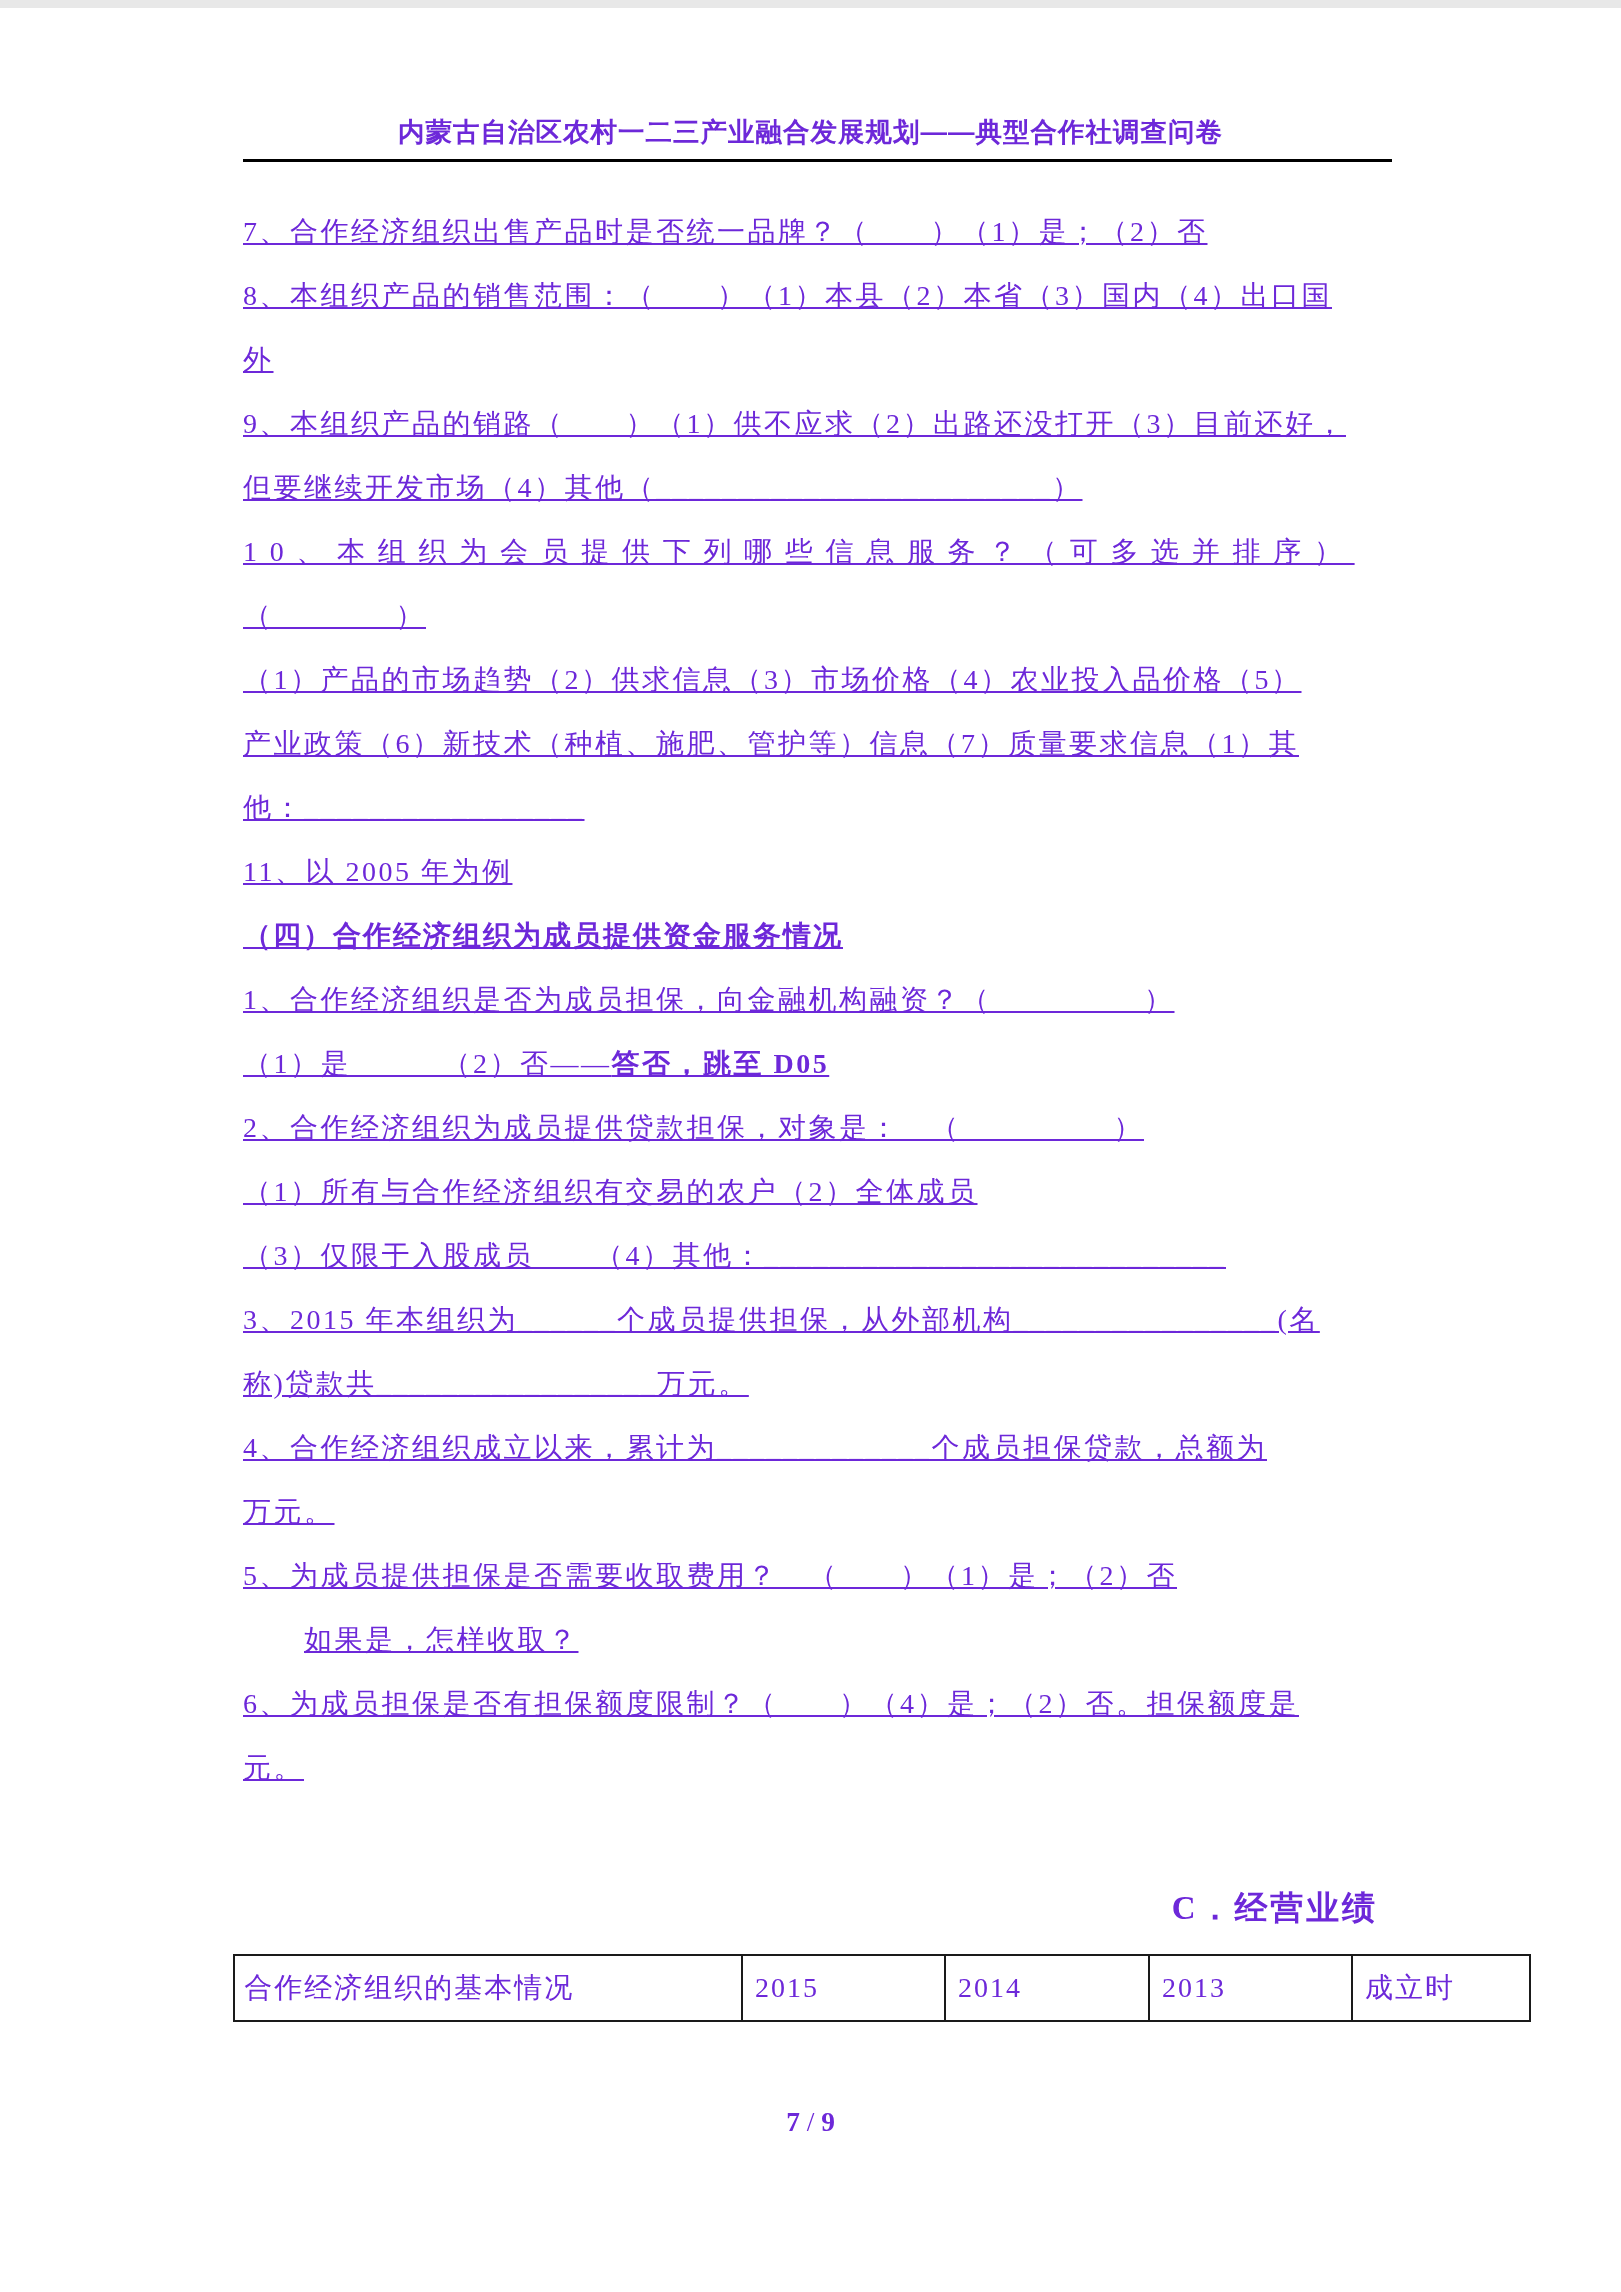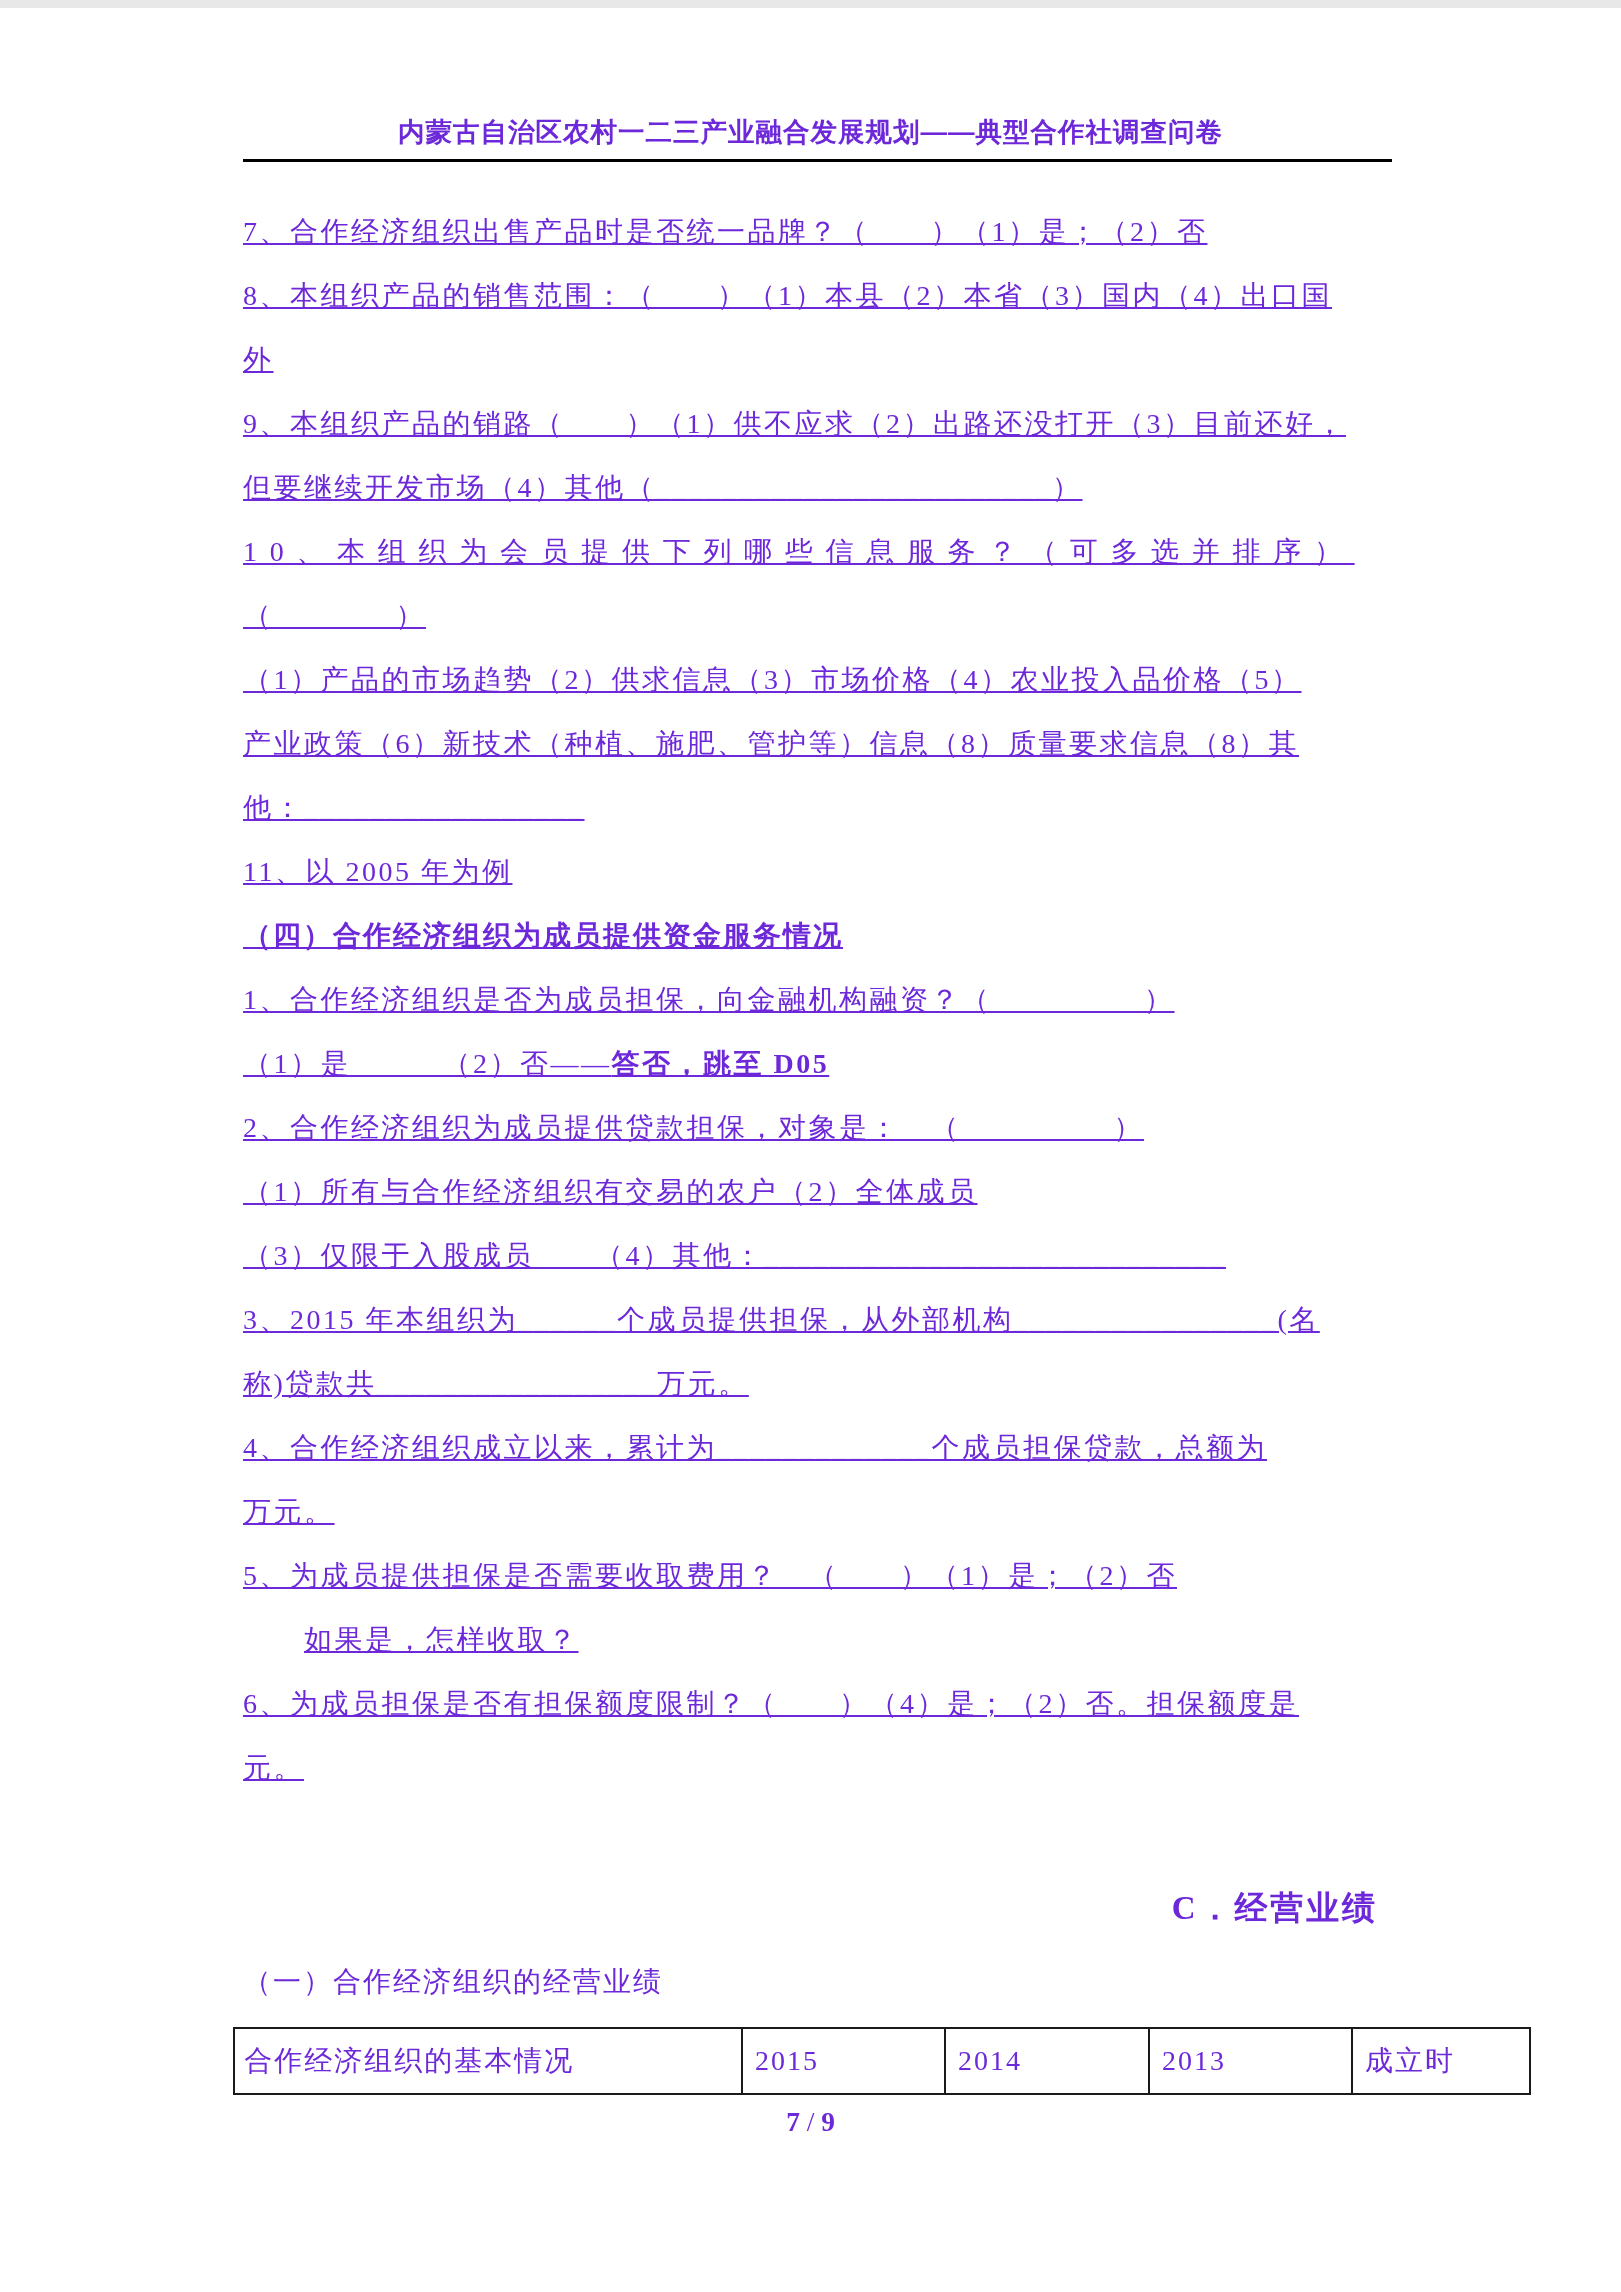--- a/index.html
+++ b/index.html
@@ -107,40 +107,39 @@
 
   <div class="content">
     <div class="line">7、合作经济组织出售产品时是否统一品牌？（　　）（1）是；（2）否</div>
     <div class="line">8、本组织产品的销售范围：（　　）（1）本县（2）本省（3）国内（4）出口国</div>
     <div class="line">外</div>
     <div class="line">9、本组织产品的销路（　　）（1）供不应求（2）出路还没打开（3）目前还好，</div>
     <div class="line">但要继续开发市场（4）其他（________________________）</div>
     <div class="line spread">10、本组织为会员提供下列哪些信息服务？（可多选并排序）</div>
     <div class="line">（　　　　）</div>
     <div class="line">（1）产品的市场趋势（2）供求信息（3）市场价格（4）农业投入品价格（5）</div>
-    <div class="line">产业政策（6）新技术（种植、施肥、管护等）信息（8）质量要求信息（8）其</div>
+    <div class="line">产业政策（6）新技术（种植、施肥、管护等）信息（7）质量要求信息（1）其</div>
     <div class="line">他：_________________</div>
     <div class="line">11、以 2005 年为例</div>
     <div class="line heading-sans">（四）合作经济组织为成员提供资金服务情况</div>
     <div class="line">1、合作经济组织是否为成员担保，向金融机构融资？（　　　　　）</div>
     <div class="line"><span>（1）是　　　（2）否——</span><span class="bold-part">答否，跳至 D05</span></div>
     <div class="line">2、合作经济组织为成员提供贷款担保，对象是：　（　　　　　）</div>
     <div class="line">（1）所有与合作经济组织有交易的农户（2）全体成员</div>
     <div class="line">（3）仅限于入股成员　　（4）其他：____________________________</div>
     <div class="line">3、2015 年本组织为______个成员提供担保，从外部机构________________(名</div>
     <div class="line">称)贷款共_________________万元。</div>
     <div class="line">4、合作经济组织成立以来，累计为_____________个成员担保贷款，总额为</div>
     <div class="line">万元。</div>
     <div class="line">5、为成员提供担保是否需要收取费用？　（　　）（1）是；（2）否</div>
     <div class="line indent">如果是，怎样收取？</div>
     <div class="line">6、为成员担保是否有担保额度限制？（　　）（4）是；（2）否。担保额度是</div>
     <div class="line">元。</div>
 
     <div class="c-heading">C．经营业绩</div>
-    <div class="sub-heading">（一）合作经济组织的经营业绩</div>
 
     <table class="results">
       <colgroup>
         <col style="width:508px">
         <col style="width:203px">
         <col style="width:204px">
         <col style="width:203px">
         <col style="width:178px">
       </colgroup>
       <tbody>

